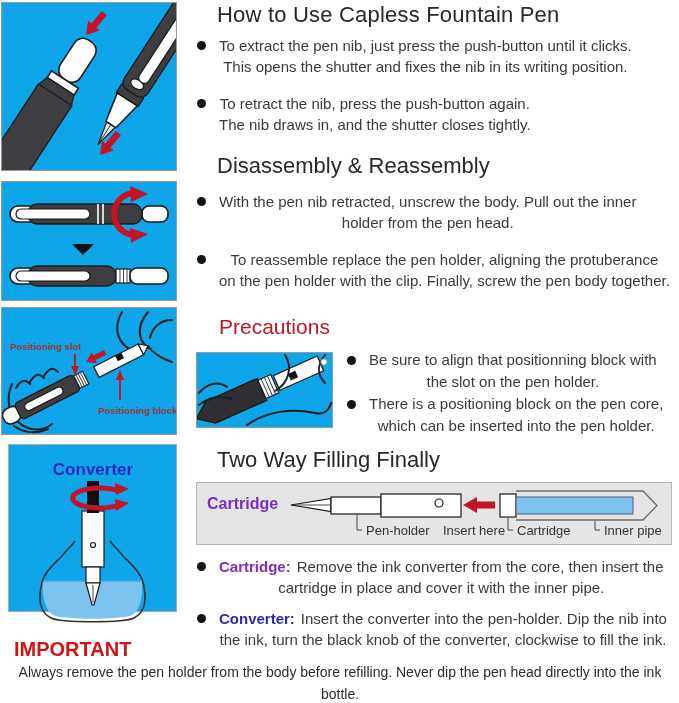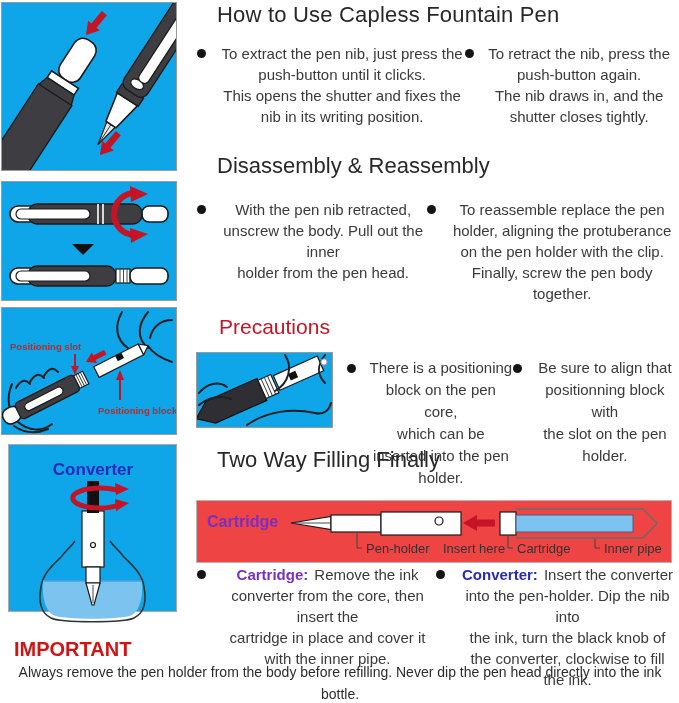--- a/index.html
+++ b/index.html
@@ -5,33 +5,33 @@
   html,body{margin:0;padding:0;background:#fff;}
   .page{
     position:relative; width:679px; height:703px; background:#fff; overflow:hidden;
     font-family:"Liberation Sans", sans-serif; color:#3a3a3a;
   }
   .abs{position:absolute;text-align:center;}
   .ibox{position:absolute; border:1px solid #9a9a9a; background:#0ea5e9; box-sizing:border-box;}
   .h1{font-size:22px; color:#282828; letter-spacing:.2px; white-space:nowrap;}
   .h2{font-size:22px; color:#282828; white-space:nowrap;}
   .h3red{font-size:21px; color:var(--c-red,#c42222); white-space:nowrap;}
-  .bullets{display:flex; margin-top:8px;}
+  .bullets{display:flex; flex-direction:column;}
   .bullet{display:flex; align-items:flex-start;}
   .dot{width:9px;height:9px;border-radius:50%;background:#141414;margin:6px 13px 0 0;flex:none;}
   .btext{font-size:15px; line-height:21px; color:#3a3a3a; white-space:pre-line;}
   .prec .btext{line-height:22px;}
   .gap16{margin-bottom:16px;}
   .gap10{margin-bottom:10px;}
   .lbl{font-weight:bold; margin-right:6px;}
   .lbl-cartridge{color:var(--c-purple,#7a2fc0);}
   .lbl-converter{color:var(--c-blue,#2a2ab8);}
   .important-h{font-size:20px; font-weight:bold; color:var(--c-red2,#cf1414); white-space:nowrap;}
   .important-p{font-size:14px; line-height:22px; color:#2c2c2c; white-space:pre-line; width:676px;}
-  .diagram-box{position:absolute; border:1px solid #b5b5b5; background:#ef4444; box-sizing:border-box;margin-top:18px;}
+  .diagram-box{position:absolute; border:1px solid #b5b5b5; background:#e5e5e5; box-sizing:border-box;}
   svg{display:block;}
   svg text{font-family:"Liberation Sans", sans-serif;}
   .wf{fill:#fff;stroke:#1a1a1a;stroke-width:1.6;}
   .wf2{fill:#fff;stroke:#1a1a1a;stroke-width:1.2;}
   .df{fill:#3d3d42;stroke:#1a1a1a;stroke-width:1.3;}
   .redf{fill:var(--c-red,#c41425);}
   .redln{stroke:var(--c-red,#c41425);stroke-width:2;fill:none;}
   .redarc{stroke:var(--c-red,#c41425);stroke-width:6;fill:none;}
   .redarc2{stroke:var(--c-red,#c41425);stroke-width:5;fill:none;}
   .hand{stroke:#1f1f1f;stroke-width:2;fill:none;stroke-linecap:round;}
@@ -228,29 +228,29 @@
         <path d="M118,60 C126,62 132,58 134,50"></path>
         <path d="M2,40 C10,30 22,28 30,34"></path>
         <path d="M2,52 C12,44 24,42 34,46"></path>
         <path d="M128,2 C120,12 120,22 128,30"></path>
       </g>
       <circle cx="127" cy="9" r="3.2" style="fill:#fff;stroke:#888;stroke-width:1"></circle>
     </svg>
   </div>
 
   <div class="abs bullets prec" style="left:347px; top:349px; width:328px;">
+    <div class="bullet">
+      <span class="dot" style="margin-top:7px;"></span>
+      <span class="btext">Be sure to align that positionning block with
+the slot on the pen holder.</span>
+    </div>
     <div class="bullet" style="margin-bottom:2px;">
       <span class="dot" style="margin-top:7px;"></span>
       <span class="btext">There is a positioning block on the pen core,
 which can be inserted into the pen holder.</span>
-    </div>
-    <div class="bullet">
-      <span class="dot" style="margin-top:7px;"></span>
-      <span class="btext">Be sure to align that positionning block with
-the slot on the pen holder.</span>
     </div>
   </div>
 
   <div class="abs h2" style="left:217px; top:447px;">Two Way Filling Finally</div>
 
   <div class="diagram-box" style="left:196px; top:482px; width:476px; height:63px;">
     <svg width="474" height="61" viewBox="0 0 474 61">
       <text x="10" y="26" class="carttitle">Cartridge</text>
 
       <g>

